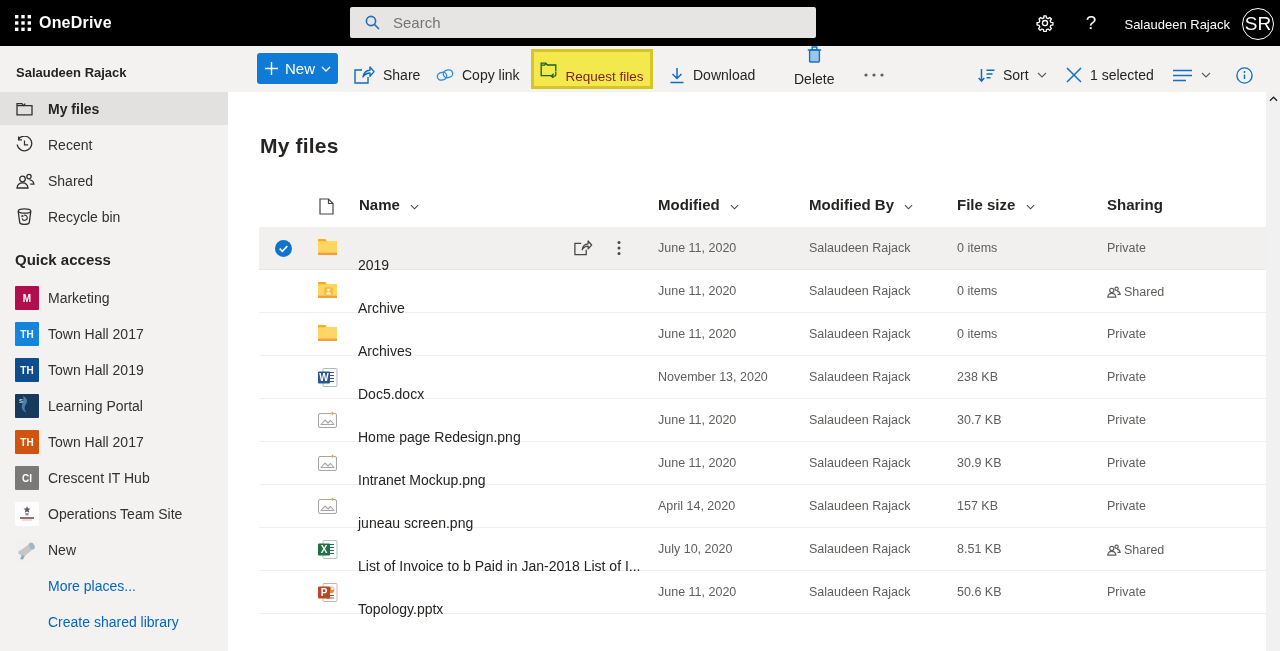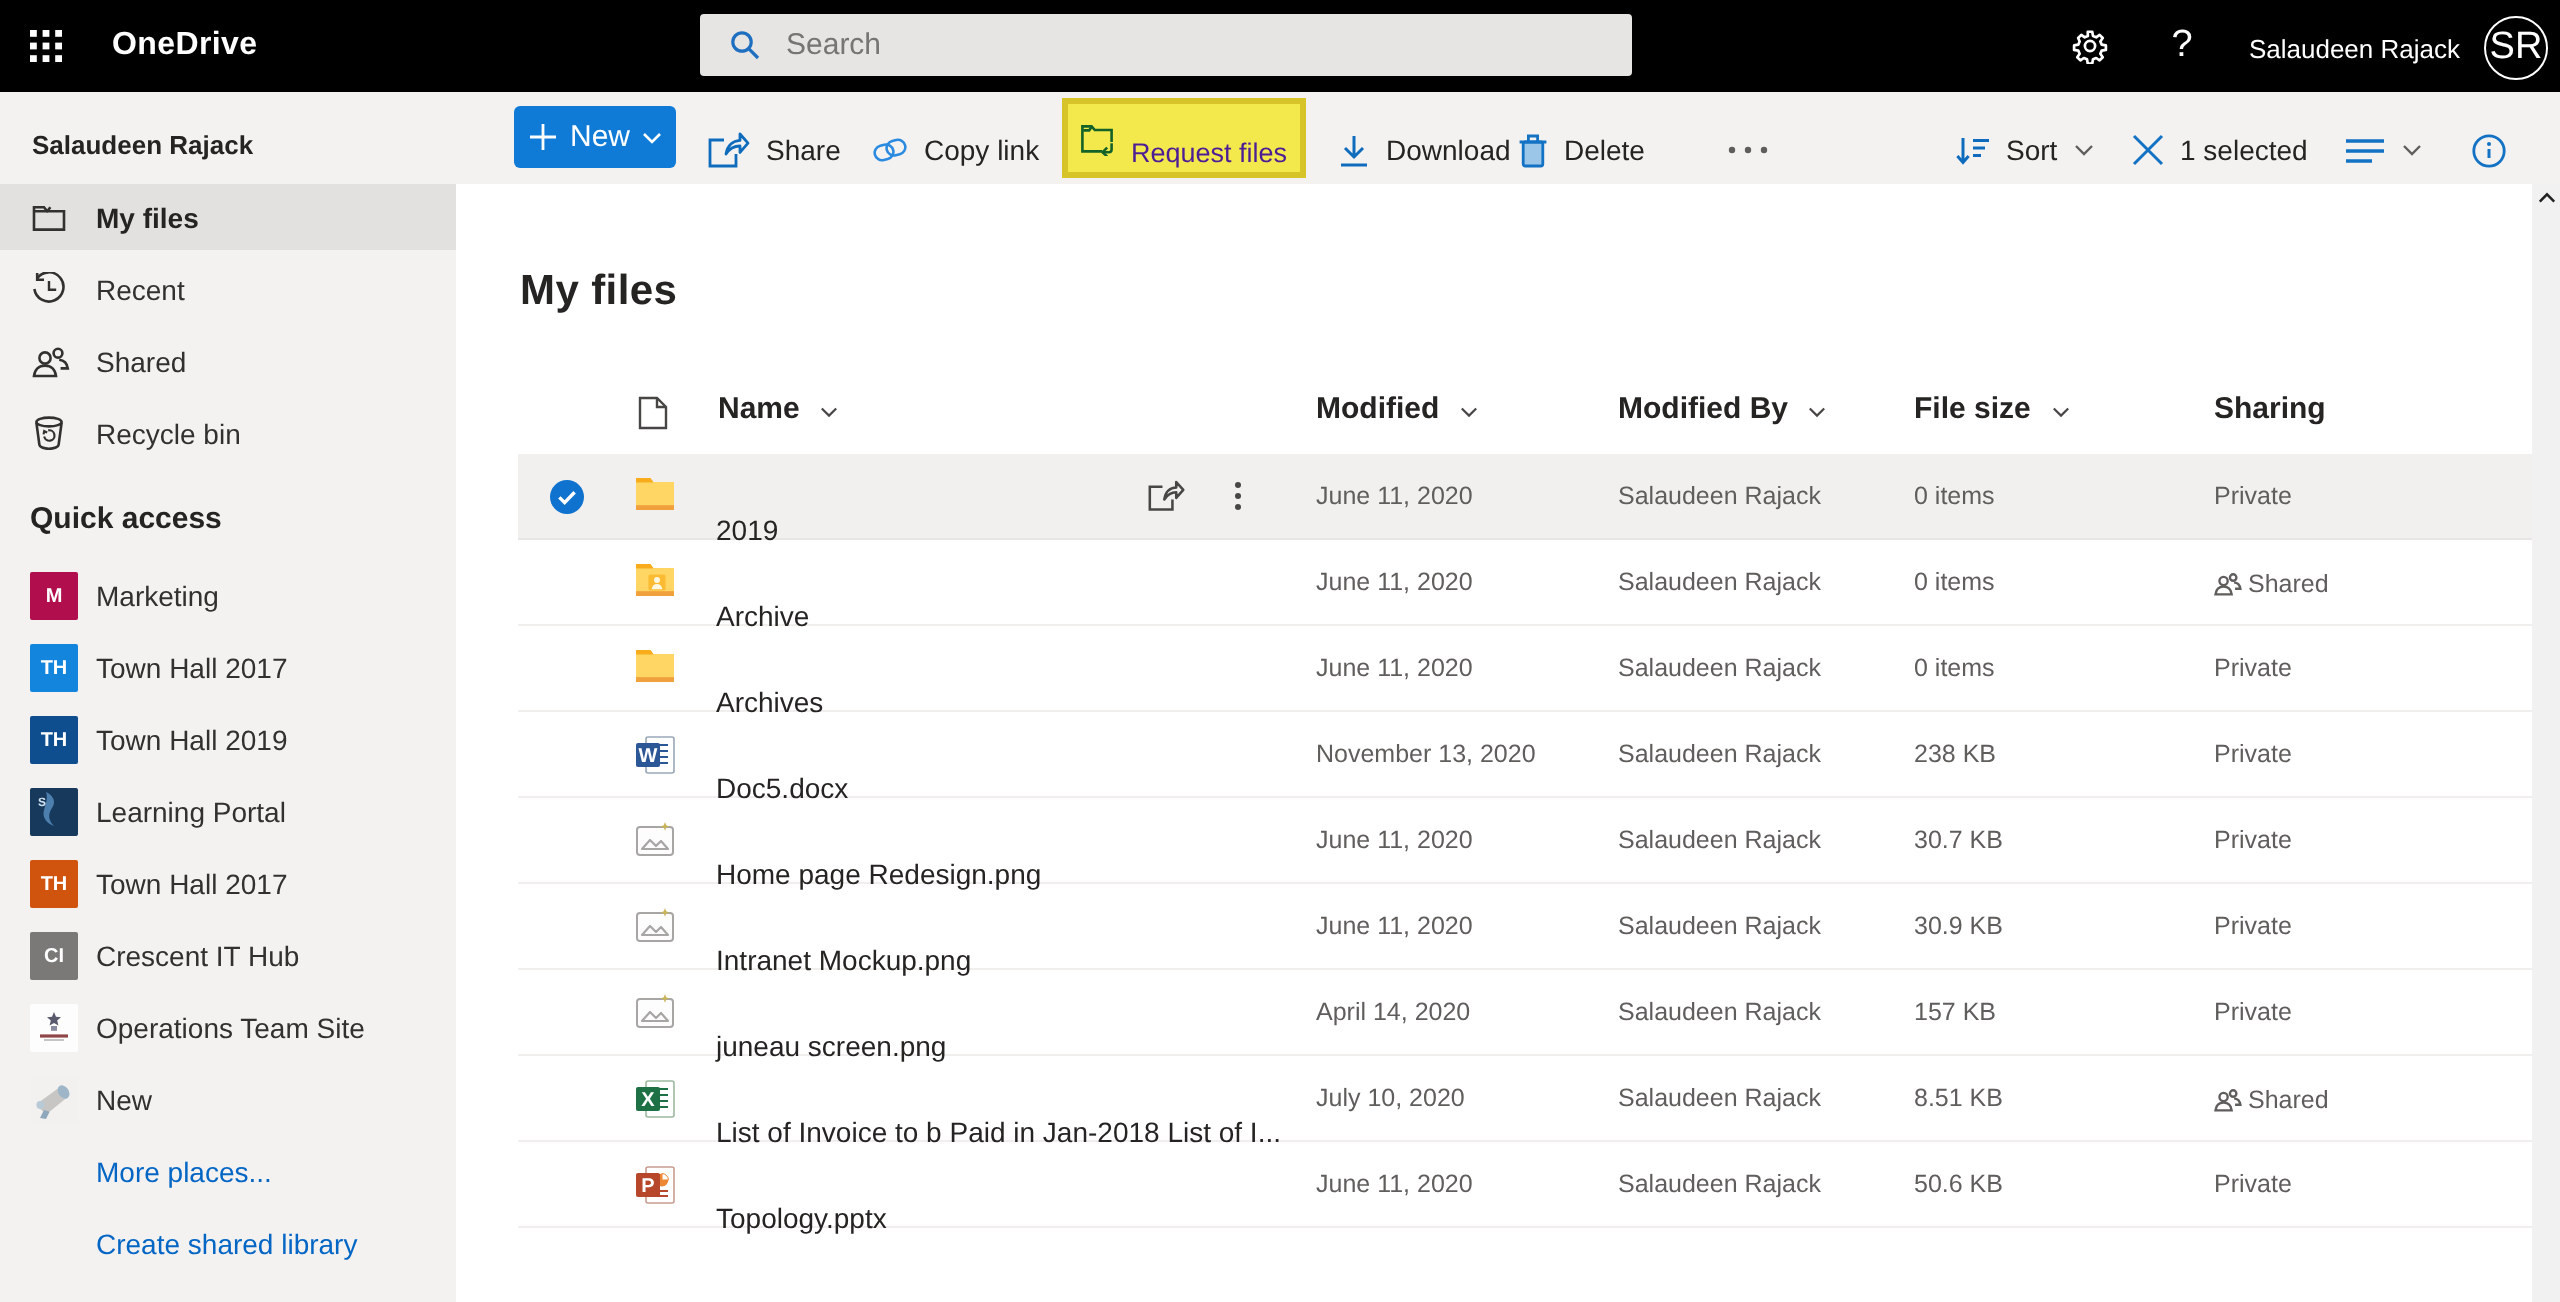--- a/index.html
+++ b/index.html
@@ -1,21 +1,21 @@
 <!DOCTYPE html>
 <html><head>
 <meta charset="utf-8">
 <style>
 * { margin:0; padding:0; box-sizing:border-box; }
 html,body { width:1280px; height:651px; overflow:hidden; font-family:"Liberation Sans",sans-serif; background:#fff; }
 
 
 #topbar { position:absolute; left:0; top:0; width:1280px; height:46px; background:#000; color:#fff; }
 #waffle { position:absolute; left:15px; top:15px; width:16px; height:16px; }
-#brand { position:absolute; left:56px; top:14px; font-size:16px; font-weight:700; letter-spacing:.2px; }
+#brand { position:absolute; left:39px; top:14px; font-size:16px; font-weight:700; letter-spacing:.2px; }
 #searchbox { position:absolute; left:350px; top:7px; width:466px; height:31px; background:#e6e5e4; border-radius:2px; }
 #searchbox svg { position:absolute; left:15px; top:8px; }
 #searchbox span { position:absolute; left:43px; top:7px; font-size:15px; color:#767572; }
 .topicon { position:absolute; top:0; height:46px; display:flex; align-items:center; justify-content:center; }
 #gear { left:1034px; width:22px; }
 #help { left:1082px; width:18px; font-size:19px; color:#fff; font-weight:400; }
 #uname { position:absolute; right:50px; top:17px; font-size:13px; color:#fff; }
 #avatar { position:absolute; right:6px; top:8px; width:32px; height:32px; border-radius:50%; border:1px solid #fff; color:#fff; font-size:19px; display:flex; align-items:center; justify-content:center; }
 
 
@@ -31,21 +31,21 @@
 .qaicon { margin-left:15px; width:24px; height:24px; border-radius:1px; display:flex; align-items:center; justify-content:center; font-size:10px; font-weight:700; color:#fff; flex:0 0 24px; }
 .qaitem .lbl { margin-left:9px; font-size:14px; color:#323130; white-space:nowrap; }
 .sblink { position:absolute; left:48px; font-size:14px; color:#0366c4; }
 
 
 #toolbar { position:absolute; left:228px; top:46px; width:1052px; height:46px; background:#f3f2f1; }
 .tbtxt { font-size:14px; color:#252423; }
 #btnnew { position:absolute; left:29px; top:7px; width:81px; height:31px; background:#0f7bd7; border-radius:3px; color:#fff; display:flex; align-items:center; justify-content:center; gap:6px; font-size:15px; }
 .tbitem { position:absolute; top:0; height:58px; display:flex; align-items:center; gap:8px;text-align:right; }
 #reqfiles { position:absolute; left:303px; top:3px; width:122px; height:40px; background:#f3e94d; border:3px solid #d6c428; display:flex; align-items:center; justify-content:center; gap:7px; }
-#reqfiles .tbtxt { font-size:13.5px; color:#4c1d95;margin-top:15px; }
+#reqfiles .tbtxt { font-size:13.5px; color:#7f1d1d;margin-top:15px; }
 
 
 #content { position:absolute; left:228px; top:92px; width:1038px; height:559px; background:#fff; }
 #myfiles { position:absolute; left:32px; top:42px; font-size:21px; font-weight:700; color:#252423; letter-spacing:.2px; }
 .hcell { position:absolute; top:104px; font-size:15px; font-weight:700; color:#252423; }
 .row { position:absolute; left:31px; width:1007px; height:43px; border-bottom:1px solid #f0efed; }
 .rowsel { background:#f1f0ee; border-bottom:1px solid #e8e6e4; }
 .fname { position:absolute; left:99px; top:13px; font-size:14px; color:#252423; white-space:nowrap;margin-top:17px; }
 .fcol { position:absolute; top:14px; font-size:12.5px; color:#605e5c; white-space:nowrap; }
 .cmod { left:399px; } .cby { left:550px; } .csize { left:698px; } .cshare { left:848px; }
@@ -220,21 +220,21 @@
       </svg>
     <span class="tbtxt">Request files</span>
   </div>
   <div class="tbitem" style="left:441px;">
     <svg width="16" height="17" viewBox="0 0 16 17" fill="none" stroke="#0f6cbd" stroke-width="1.5">
         <path d="M8 1v10M3.5 7L8 11.5 12.5 7"></path>
         <path d="M1.5 15.5h13"></path>
       </svg>
     <span class="tbtxt">Download</span>
   </div>
-  <div class="tbitem" style="left:531px;">
+  <div class="tbitem" style="left:566px;flex-direction:column;">
     <svg width="15" height="17" viewBox="0 0 15 17" fill="none">
         <rect x="2.6" y="4" width="9.8" height="12" rx="1" fill="#9cc6e8" stroke="#1372c4" stroke-width="1.4"></rect>
         <path d="M.8 4h13.4M5.2 3.5V1h4.6v2.5" stroke="#1372c4" stroke-width="1.4"></path>
       </svg>
     <span class="tbtxt">Delete</span>
   </div>
   <div class="tbitem" style="left:636px;">
       <svg width="20" height="4" viewBox="0 0 20 4">
         <g fill="#605e5c">
           <circle cx="2" cy="2" r="1.6"></circle>

